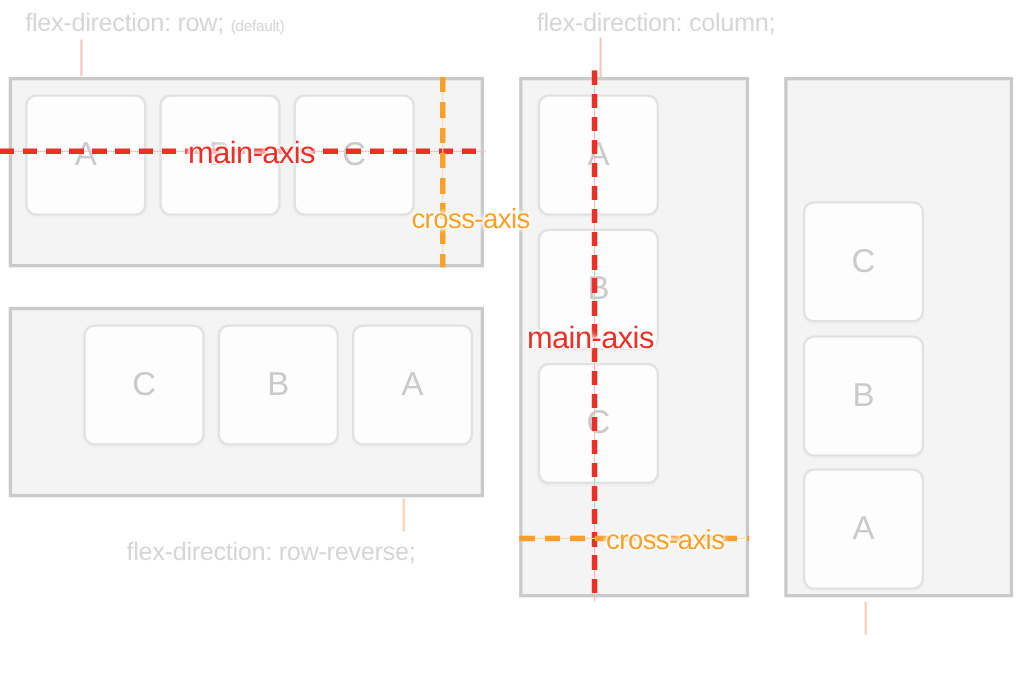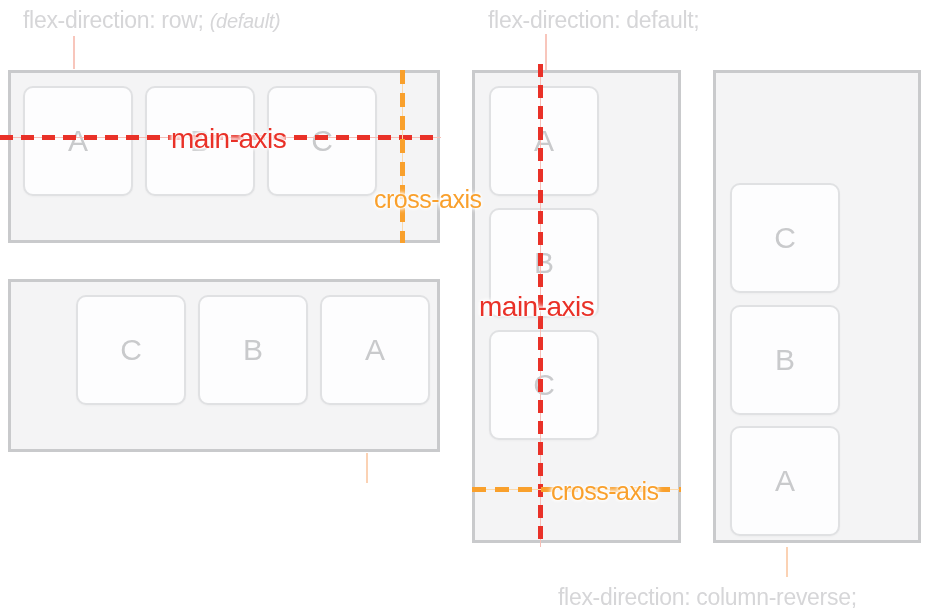--- a/index.html
+++ b/index.html
@@ -13,21 +13,21 @@
   }
 
   
   .dir-label {
     position: absolute;
     font-size: 23px;
     letter-spacing: -0.3px;
     color: var(--label-text);
     white-space: nowrap;
   }
-  .dir-label .note { font-size: 20px; font-style: italic; }
+  .dir-label .note { font-size: 14px; }
 
   
   .connector { position: absolute; width: 2px; }
   .connector.pink  { background: var(--connector-pink); }
   .connector.peach { background: var(--connector-peach); }
 
   
   .panel {
     position: absolute;
     box-sizing: border-box;
@@ -119,22 +119,22 @@
   #connector-column         { left: 545px; top: 34px;  height: 36px; }
   #connector-row-reverse    { left: 366px; top: 453px; height: 30px; }
   #connector-column-reverse { left: 786px; top: 547px; height: 30px; }
 </style>
 </head>
 <body>
 
 <div class="canvas">
 
   <div class="dir-label" id="label-row"><span>flex-direction: row;</span> <span class="note">(default)</span></div>
-  <div class="dir-label" id="label-column">flex-direction: default;</div>
-  <div class="dir-label" id="label-column-reverse">flex-direction: column-reverse;</div>
+  <div class="dir-label" id="label-column">flex-direction: column;</div>
+  <div class="dir-label" id="label-row-reverse">flex-direction: row-reverse;</div>
 
   <div class="connector pink" id="connector-row"></div>
   <div class="connector pink" id="connector-column"></div>
   <div class="connector peach" id="connector-row-reverse"></div>
   <div class="connector peach" id="connector-column-reverse"></div>
 
   <div class="panel" id="panel-row">
     <div class="box">
         <span>A</span>
       </div>

